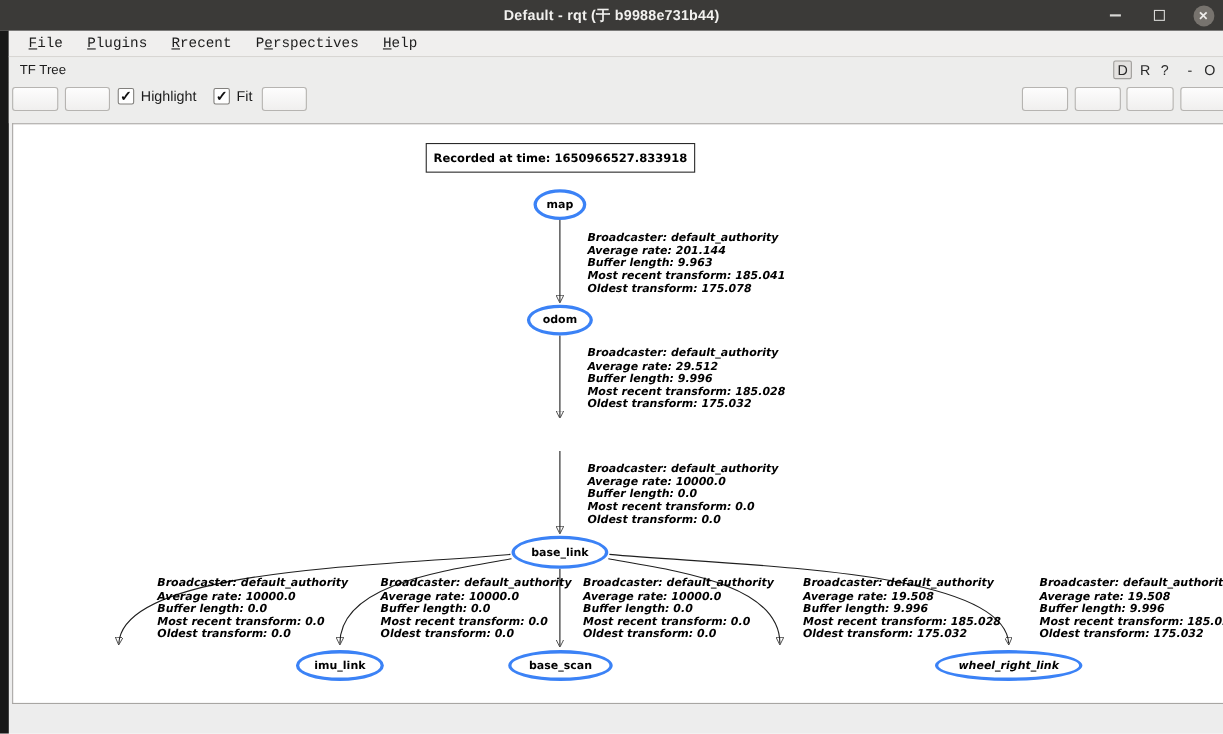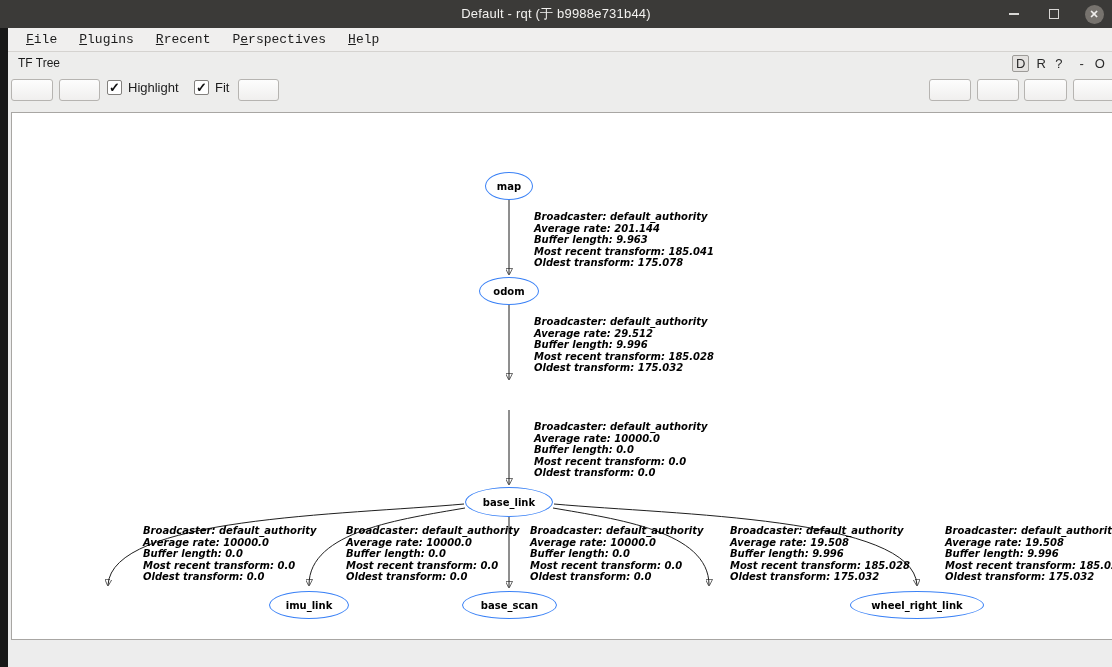--- a/index.html
+++ b/index.html
@@ -4,21 +4,21 @@
 <style>
   * { margin:0; padding:0; box-sizing:border-box; }
   html,body { width:1112px; height:667px; overflow:hidden; }
   body { font-family:"Liberation Sans", sans-serif; background:#ededed; position:relative; }
 
   
   .titlebar {
     position:absolute; left:0; top:0; width:1112px; height:28px;
     background:#3b3a38; display:flex; align-items:center; justify-content:center;
   }
-  .titlebar-title { color:#f2f1ef; font-size:13px; font-weight:normal; letter-spacing:.2px; }
+  .titlebar-title { color:#f2f1ef; font-size:13px; font-weight:bold; letter-spacing:.2px; }
   .win-controls { position:absolute; right:6px; top:0; height:28px; display:flex; align-items:center; gap:16px; }
   .win-btn { width:24px; height:24px; display:flex; align-items:center; justify-content:center; cursor:default; }
   .min-glyph { width:10px; height:2px; background:#d8d7d5; }
   .max-glyph { width:10px; height:10px; border:1.5px solid #d8d7d5; }
   .close-circle {
     width:19px; height:19px; border-radius:50%; background:#77736e; color:#efedeb;
     display:flex; align-items:center; justify-content:center; font-size:11px; font-weight:bold;
   }
 
   .left-strip { position:absolute; left:0; top:28px; width:8px; height:639px; background:#181818; }
@@ -59,21 +59,21 @@
     position:absolute; left:11px; top:112px; width:1101px; height:528px;
     background:#ffffff; border:1px solid #a8a6a3; border-right:none; overflow:hidden;
   }
   .graph-font { font-family:"DejaVu Sans", sans-serif; font-weight:bold; color:#000; }
   .recorded-box {
     position:absolute; left:375px; top:17px; width:245px; height:27px;
     border:1px solid #2a2a2a; background:#fff; display:flex; align-items:center; justify-content:center;
     font-size:10.5px;
   }
   .tfnode {
-    position:absolute; border:1px solid #3b82f6; border-radius:50%; background:#fff;
+    position:absolute; border:3px solid #3b82f6; border-radius:50%; background:#fff;
     display:flex; align-items:center; justify-content:center; font-size:10px; z-index:2;
   }
   .edge-label { position:absolute; font-size:10px; line-height:11.6px; white-space:nowrap; z-index:1;font-style:italic; }
   svg.edges { position:absolute; left:0; top:0; width:1101px; height:528px; z-index:0; }
   svg.edges path, svg.edges line { stroke:#1f1f1f; stroke-width:1; fill:none; }
 </style>
 </head>
 <body>
 
 <div class="titlebar">
@@ -150,27 +150,28 @@
     <line x1="497" y1="87" x2="497" y2="161" marker-end="url(#arrow)"></line>
     <line x1="497" y1="192" x2="497" y2="266" marker-end="url(#arrow)"></line>
     <line x1="497" y1="297" x2="497" y2="371" marker-end="url(#arrow)"></line>
     <line x1="497" y1="404" x2="497" y2="474" marker-end="url(#arrow)"></line>
     <path d="M 452 391 C 330 402, 100 404, 96 472" marker-end="url(#arrow)"></path>
     <path d="M 453 395 C 390 406, 297 418, 297 472" marker-end="url(#arrow)"></path>
     <path d="M 541 395 C 604 406, 697 418, 697 472" marker-end="url(#arrow)"></path>
     <path d="M 542 391 C 664 402, 901 404, 905 472" marker-end="url(#arrow)"></path>
   </svg>
 
+  <div class="recorded-box">Recorded at time: 1650966527.833918</div>
 
   <div class="tfnode" style="left:473px; top:59px;  width:48px;  height:28px;">map</div>
   <div class="tfnode" style="left:467px; top:164px; width:60px;  height:28px;">odom</div>
   <div class="tfnode" style="left:453px; top:374px; width:88px;  height:30px;">base_link</div>
   <div class="tfnode" style="left:257px; top:478px; width:80px;  height:28px;">imu_link</div>
   <div class="tfnode" style="left:450px; top:478px; width:95px;  height:28px;">base_scan</div>
-  <div class="tfnode" style="left:838px; top:478px; width:134px; height:28px;">wheel_right_link</div>
+  <div class="tfnode" style="left:838px; top:478px; width:134px; height:28px;font-style:italic;">wheel_right_link</div>
 
   <div class="edge-label" style="left:522px; top:98px;">
     <div>Broadcaster: default_authority</div>
     <div>Average rate: 201.144</div>
     <div>Buffer length: 9.963</div>
     <div>Most recent transform: 185.041</div>
     <div>Oldest transform: 175.078</div>
   </div>
 
   <div class="edge-label" style="left:522px; top:203px;">

